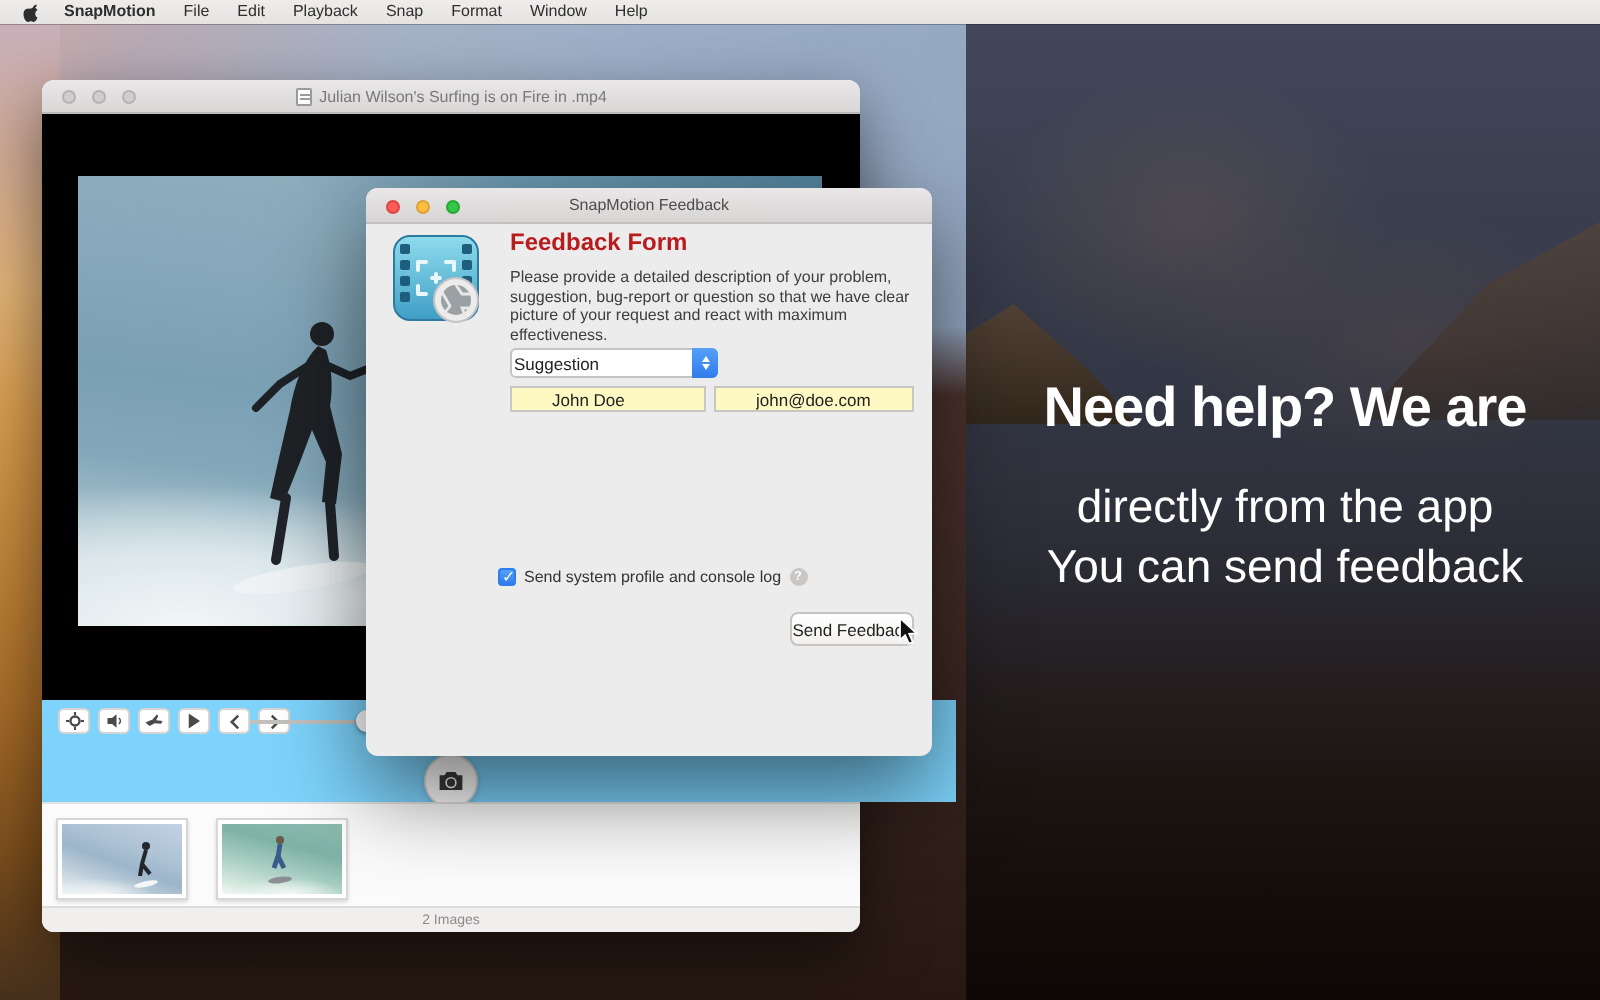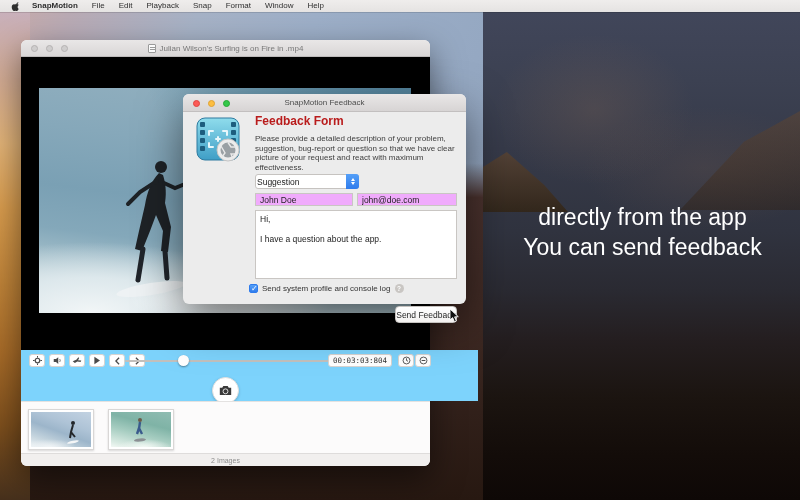--- a/index.html
+++ b/index.html
@@ -75,21 +75,21 @@
       linear-gradient(200deg,#c2d2e2 0%,#aec3d6 35%,#9cb5ca 55%,#c3d3dd 78%,#eef3f5 100%); }
   .pic2 { background:
       radial-gradient(60% 30% at 55% 100%, #f2f8f4, rgba(242,248,244,0) 75%),
       linear-gradient(195deg,#8fbcb2 0%,#7fb3a6 35%,#a5ccc0 60%,#d8eae2 88%,#f2f8f4 100%); }
 
   .statusbar { position:absolute; left:0; top:413px; width:409px; height:13px; background:#f1efee;
     border-top:1px solid #dedcdb; border-radius:0 0 6px 6px; display:flex; align-items:center; justify-content:center; }
   .statusbar span { font-size:7px; color:#8c8c8c; }
 
   
-  .dialog { position:absolute; left:183px; top:94px; width:283px; height:210px; background:#ececec;
+  .dialog { position:absolute; left:183px; top:94px; width:283px; height:284px; background:#ececec;
     border-radius:6px; box-shadow:0 18px 45px rgba(0,0,0,.55); z-index:20; }
   .dtitlebar { height:18px; background:linear-gradient(#e9e7e7,#d7d4d4); border-bottom:1px solid #c2bfbf;
     border-radius:6px 6px 0 0; position:relative; display:flex; align-items:center; justify-content:center; }
   .dtitlebar .title { font-size:8px; color:#4c4c4c; }
   .l-red { background:#fc5b57; border:0.5px solid #e0443f; }
   .l-yel { background:#fdbe41; border:0.5px solid #dfa232; }
   .l-grn { background:#34c84a; border:0.5px solid #26a934; }
 
   .appicon { position:absolute; left:12px; top:22px; }
   .dheading { position:absolute; left:72px; top:20px; font-size:12px; font-weight:bold; color:#b91c1c; }
@@ -97,22 +97,22 @@
 
   .dropdown { position:absolute; left:72px; top:80px; width:104px; height:15px; background:#fff;
     border:1px solid #c6c3c0; border-radius:3px; display:flex; align-items:center; }
   .dropdown .val { flex:1; font-size:8.5px; color:#222; padding-left:1px; }
   .stepper { width:13px; height:15px; margin:-1px -1px -1px 0; border-radius:0 3px 3px 0;
     background:linear-gradient(#55a0f8,#2f7cec); display:flex; flex-direction:column; align-items:center; justify-content:center; gap:1px; }
   .stepper i { width:0; height:0; border-left:2.5px solid transparent; border-right:2.5px solid transparent; }
   .stepper .up { border-bottom:3px solid #fff; }
   .stepper .dn { border-top:3px solid #fff; }
 
-  .tfield { position:absolute; top:99px; height:13px; background:#f0abfc; border:1px solid #c9c6c3;
-    font-size:8.5px; color:#222; padding:0 4px; font-family:"Liberation Sans", sans-serif; }
+  .tfield { position:absolute; top:99px; height:13px; background:#fef9c3; border:1px solid #c9c6c3;
+    font-size:8.5px; color:#222; padding:0 20px; font-family:"Liberation Sans", sans-serif; }
   .tfield.name { left:72px; width:98px; }
   .tfield.email { left:174px; width:100px; }
   .tarea { position:absolute; left:72px; top:116px; width:202px; height:69px; background:#fff;
     border:1px solid #c9c6c3; font-size:8.5px; line-height:10px; color:#222; padding:3px 4px;
     resize:none; font-family:"Liberation Sans", sans-serif; overflow:hidden; }
 
   .chkrow { position:absolute; left:66px; top:190px; display:flex; align-items:center; gap:4px; }
   .chk { width:9px; height:9px; border-radius:2px; background:#fff; border:1px solid #bdbab7; position:relative; }
   .chk.checked { background:linear-gradient(#55a0f8,#2f7cec); border-color:#2f7cec; }
   .chk.checked::after { content:"✓"; position:absolute; left:1px; top:-1.5px; font-size:8px; color:#fff; }
@@ -320,39 +320,37 @@
   <div class="dropdown">
     <span class="val">Suggestion</span>
     <span class="stepper">
       <i class="up"></i>
       <i class="dn"></i>
     </span>
   </div>
 
   <input class="tfield name" value="John Doe" style="">
   <input class="tfield email" value="john@doe.com" style="">
-  <textarea class="tarea" style="">Hi,
-
-I have a question about the app.</textarea>
 
   <div class="chkrow">
     <span class="chk checked"></span>
     <label>Send system profile and console log</label>
     <span class="info-badge">?</span>
   </div>
 
   <button class="sendbtn">Send Feedback</button>
 </div>
 
 <div class="cursor">
   <svg width="11" height="15" viewBox="0 0 11 15">
       <path d="M1 1 L1 12 L3.6 9.6 L5.4 13.8 L7.4 13 L5.6 8.9 L9.3 8.7 Z" fill="#111" stroke="#fff" stroke-width="0.9"></path>
     </svg>
 </div>
 
 <div class="marketing">
   <div class="headline">
+    <div>Need help? We are</div>
   </div>
   <div class="sub">
     <div>directly from the app</div>
     <div>You can send feedback</div>
   </div>
 </div>
 
 </body></html>

